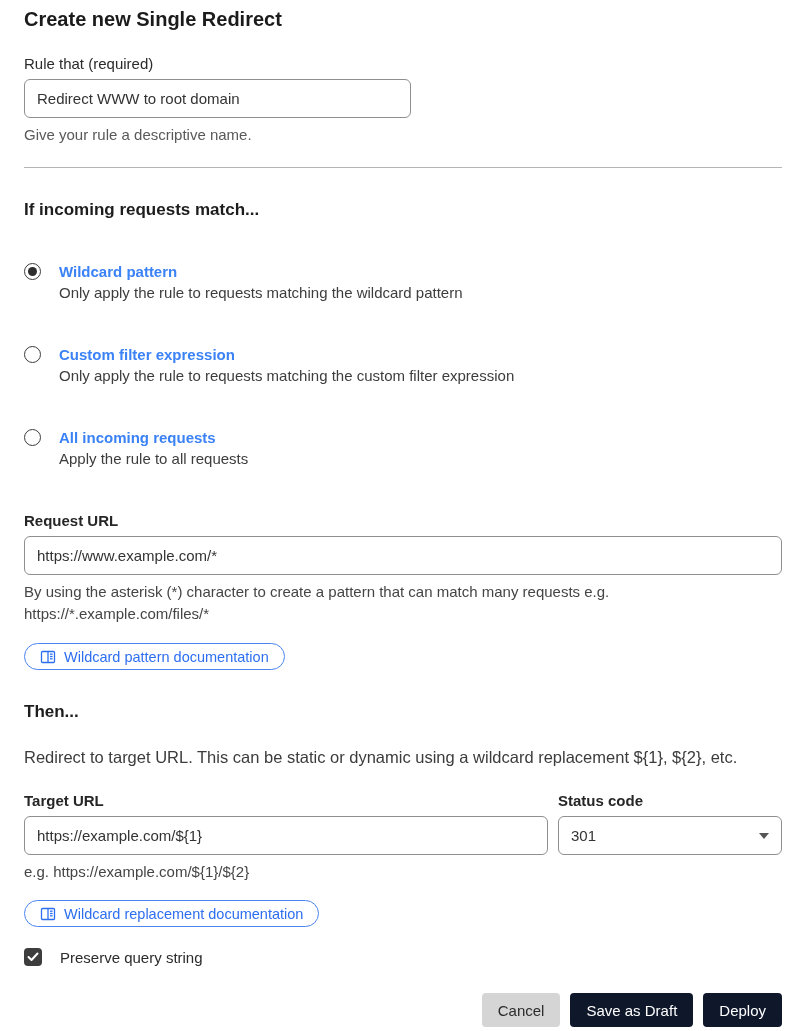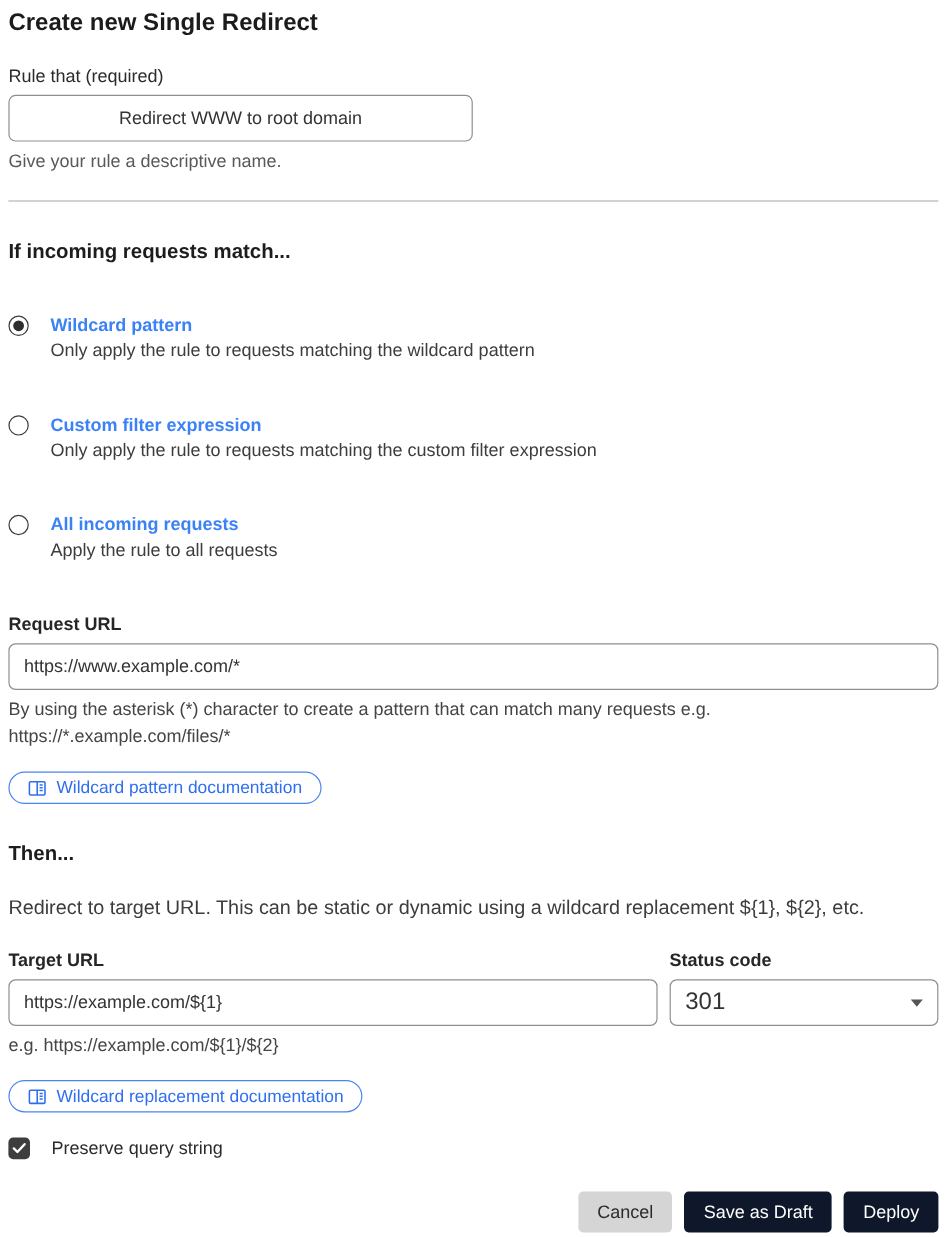--- a/index.html
+++ b/index.html
@@ -3,21 +3,21 @@
 <meta charset="utf-8">
 <style>
   * { box-sizing: border-box; margin: 0; padding: 0; }
   html, body { background: #fff; }
   body {
     width: 790px;
     min-height: 1031px;
     font-family: "Liberation Sans", sans-serif;
     color: #222;
   }
-  .container { padding: 6px 8px 0 7px; }
+  .container { padding: 6px 8px 0 24px; }
 
   h1.page-title {
     font-size: 20px;
     line-height: 26px;
     font-weight: 700;
     color: #1b1b1b;
     margin-bottom: 22px;
   }
 
   .field-label {
@@ -34,21 +34,21 @@
     height: 39px;
     border: 1px solid #8f8f8f;
     border-radius: 6px;
     padding: 0 12px;
     font-family: "Liberation Sans", sans-serif;
     font-size: 15px;
     color: #333;
     background: #fff;
     outline: none;
   }
-  .rule-name-input { width: 387px; text-align: center; }
+  .rule-name-input { width: 387px; }
   .full-input { width: 100%; }
 
   .help-text {
     margin-top: 6px;
     font-size: 15px;
     line-height: 21px;
     color: #595959;
   }
   .help-text.dark { color: #454545; }
   .help-text.tight { margin-top: 6px; }
@@ -145,21 +145,21 @@
 
   .select-box {
     margin-top: 5px;
     height: 39px;
     border: 1px solid #8f8f8f;
     border-radius: 6px;
     display: flex;
     align-items: center;
     justify-content: space-between;
     padding: 0 12px;
-    font-size: 20px;
+    font-size: 15px;
     color: #333;
     background: #fff;
     cursor: pointer;
   }
   .select-caret {
     width: 0; height: 0;
     border-left: 5px solid transparent;
     border-right: 5px solid transparent;
     border-top: 6px solid #555;
   }

